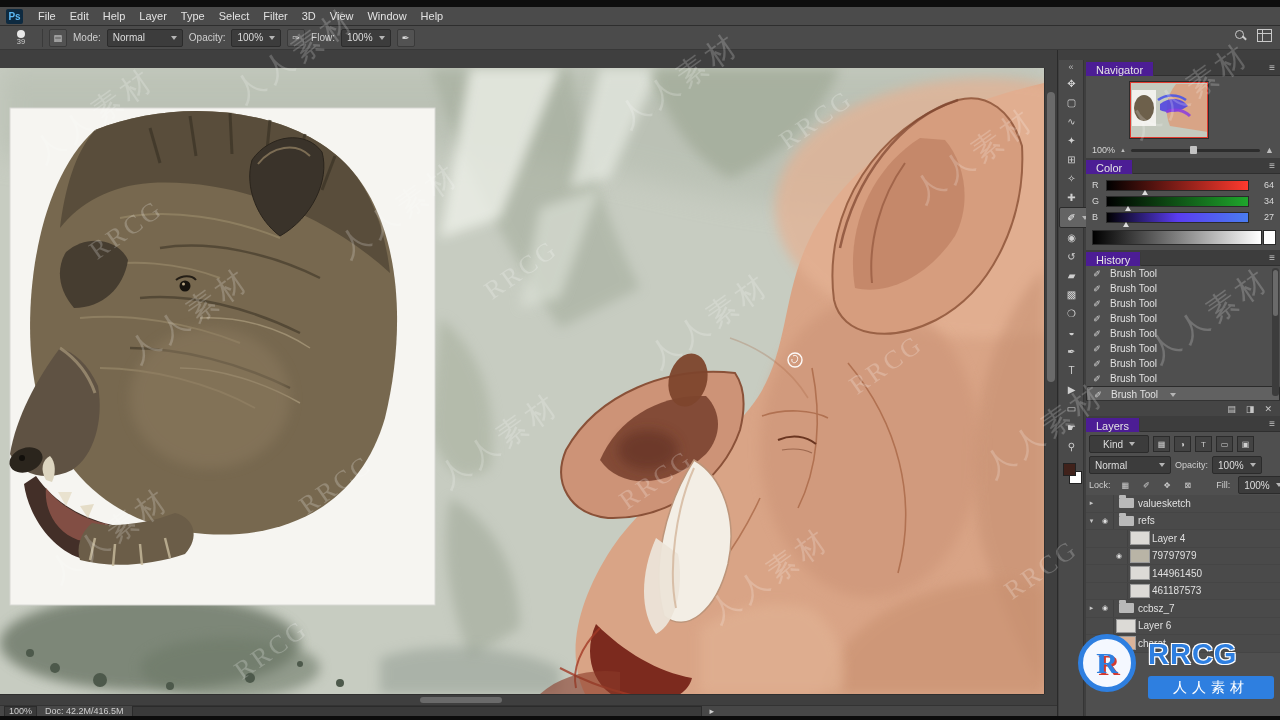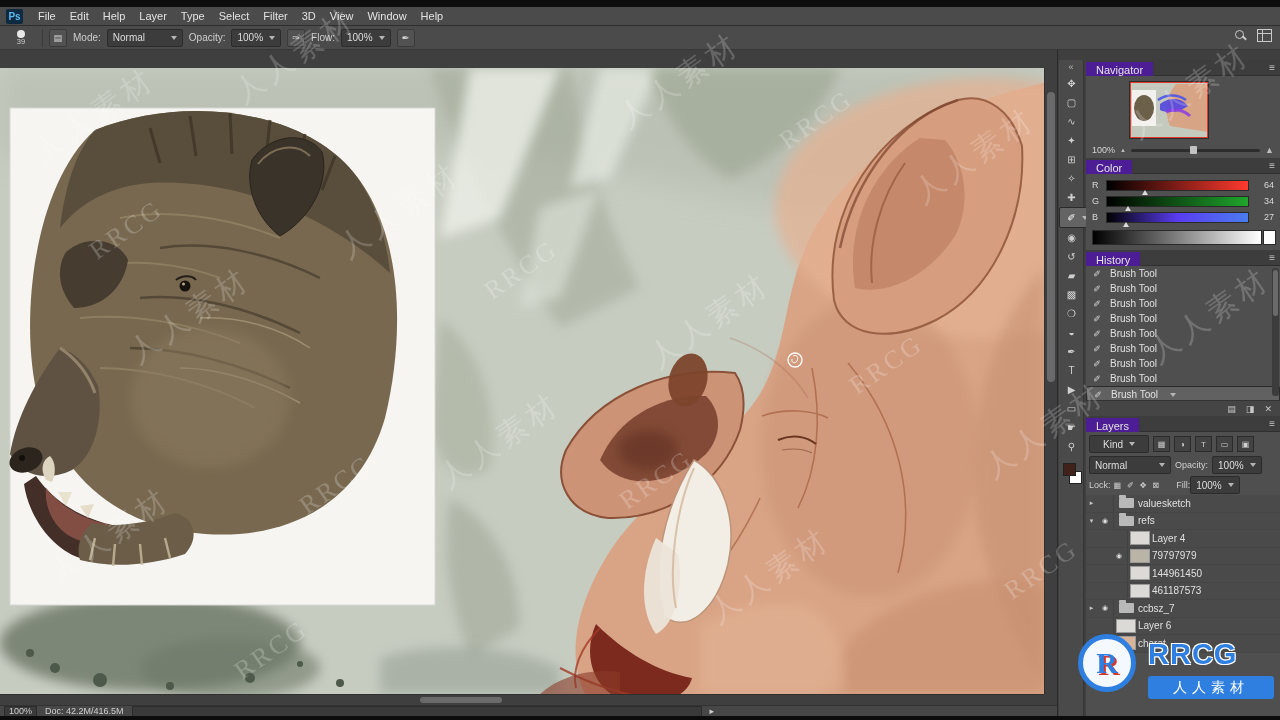--- a/index.html
+++ b/index.html
@@ -512,21 +512,21 @@
       </div>
       <div class="lp-row" style="top:24px;height:18px;padding:0 3px;gap:4px;font-size:9px;color:#cfcfcf">
         <div class="sel" style="width:70px;justify-content:space-between">
             <span>Normal</span>
           </div>
         <span>Opacity:</span>
         <div class="sel">
             <span>100%</span>
           </div>
       </div>
-      <div class="lp-row" style="top:45px;height:16px;padding:0 3px;gap:0;font-size:9px;color:#cfcfcf">
+      <div class="lp-row" style="top:45px;height:16px;padding:0 3px;gap:8px;font-size:9px;color:#cfcfcf">
         <span>Lock:</span>
         <span class="lock-ic">▦</span>
         <span class="lock-ic">✐</span>
         <span class="lock-ic">✥</span>
         <span class="lock-ic">⊠</span>
         <span style="margin-left:14px">Fill:</span>
         <div class="sel">
             <span>100%</span>
           </div>
       </div>

